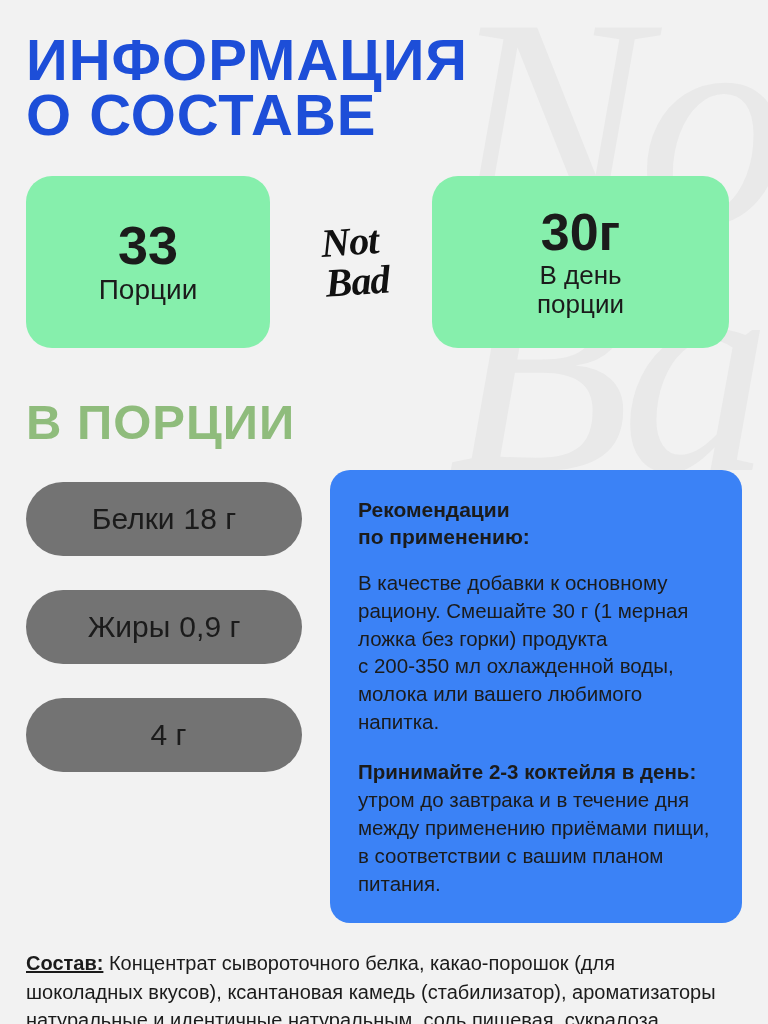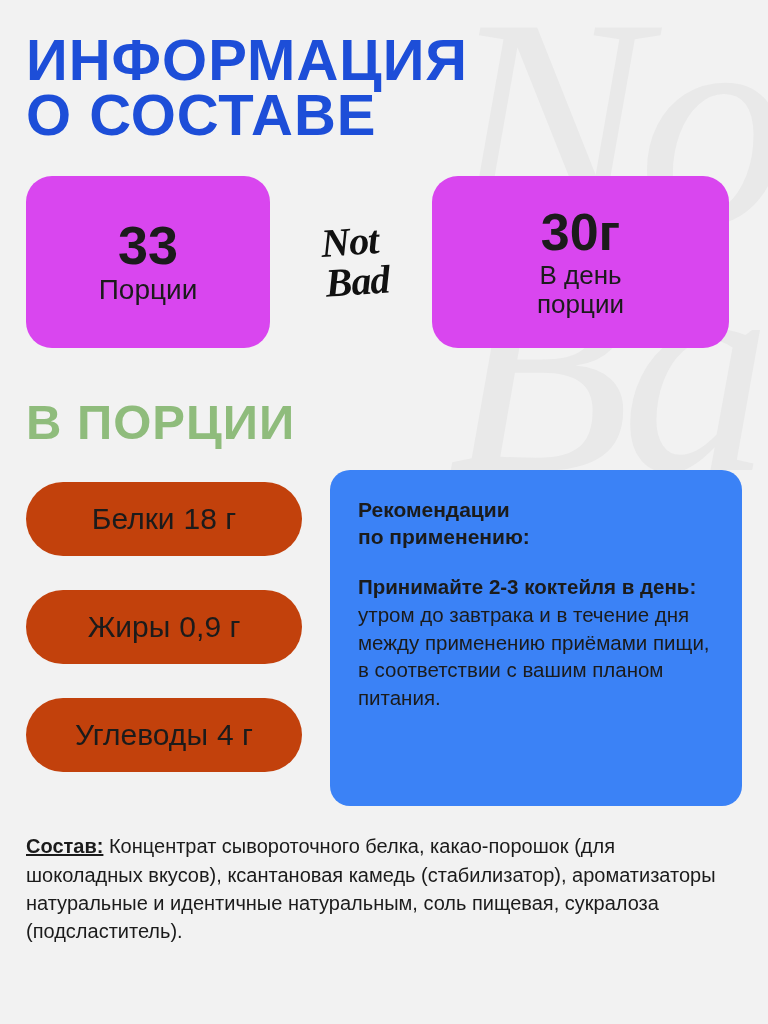--- a/index.html
+++ b/index.html
@@ -55,21 +55,21 @@
   }
 
   .top-row {
     display: flex;
     align-items: center;
     margin-top: 34px;
     height: 172px;
   }
 
   .yellow-card {
-    background: #d946ef;
+    background: #86efac;
     border-radius: 26px;
     display: flex;
     flex-direction: column;
     align-items: center;
     justify-content: center;
     text-align: center;
   }
 
   .card-portions {
     width: 244px;
@@ -133,21 +133,21 @@
     margin-top: 20px;
   }
 
   .nutrients {
     width: 304px;
     flex: none;
     padding-top: 12px;
   }
 
   .pill {
-    background: #c2410c;
+    background: #737373;
     border-radius: 40px;
     height: 74px;
     width: 276px;
     display: flex;
     align-items: center;
     justify-content: center;
     font-size: 30px;
     color: #1b1b1b;
     margin-bottom: 34px;
   }
@@ -233,28 +233,33 @@
     <div class="nutrients">
       <div class="pill">
         <span>Белки</span>
         <span class="val">18 г</span>
       </div>
       <div class="pill">
         <span>Жиры</span>
         <span class="val">0,9 г</span>
       </div>
       <div class="pill">
-        <span>Углеводы</span>
         <span class="val">4 г</span>
       </div>
     </div>
 
     <div class="recommend">
       <div class="rec-head">Рекомендации
 по применению:</div>
+      <div class="rec-body">В качестве добавки к основному
+рациону. Смешайте 30 г (1 мерная
+ложка без горки) продукта
+с 200-350 мл охлажденной воды,
+молока или вашего любимого
+напитка.</div>
       <div class="rec-head2">Принимайте 2-3 коктейля в день:</div>
       <div class="rec-body2">утром до завтрака и в течение дня
 между применению приёмами пищи,
 в соответствии с вашим планом
 питания.</div>
     </div>
 
   </div>
 
   <div class="ingredients">

